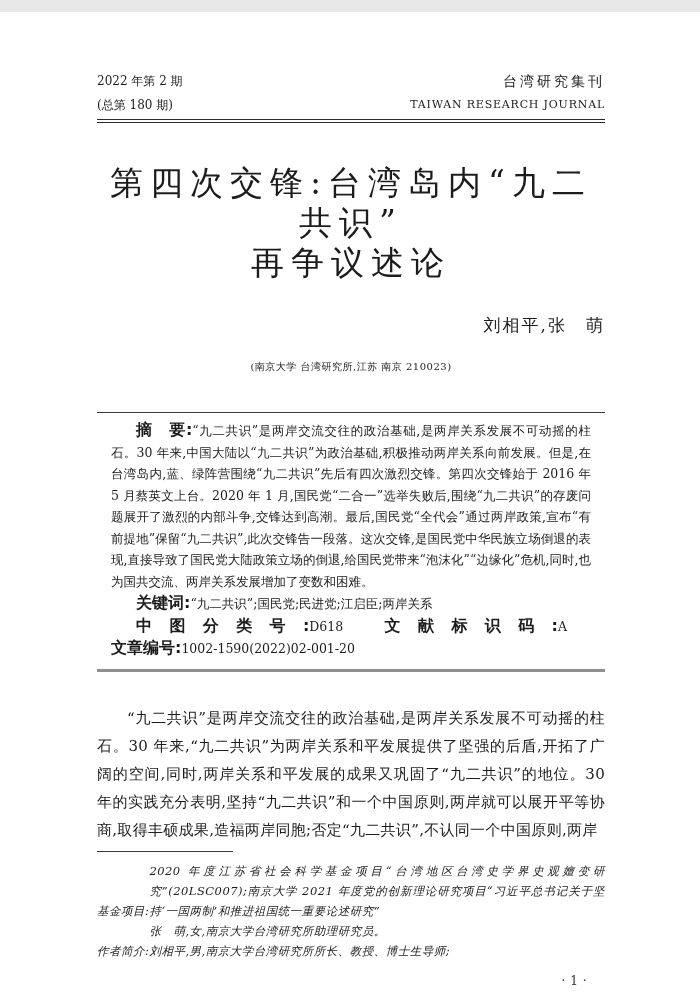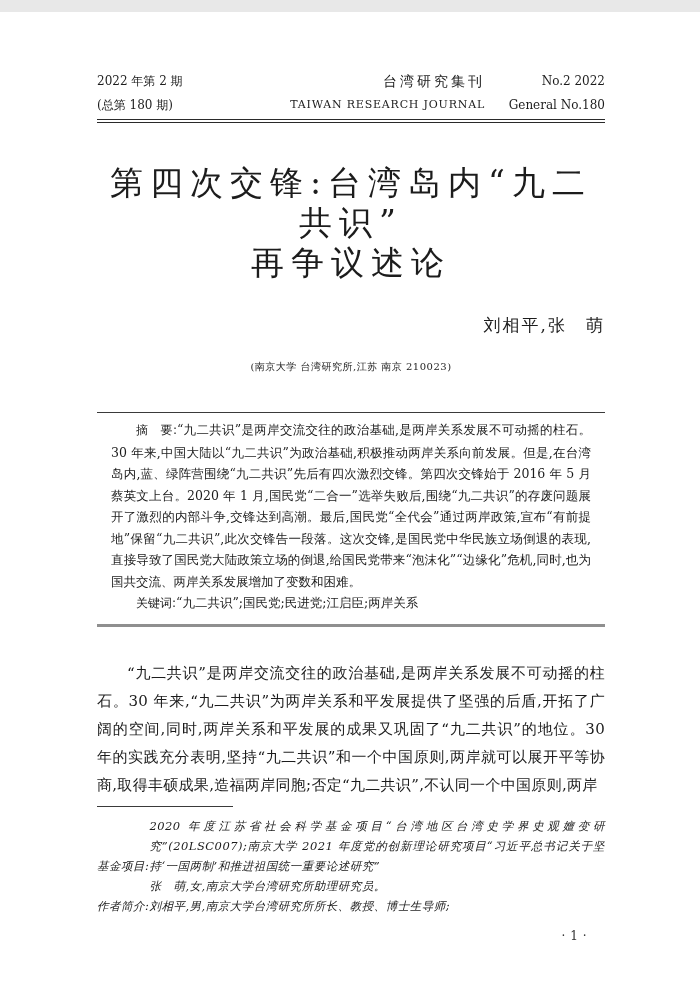--- a/index.html
+++ b/index.html
@@ -67,23 +67,23 @@
     border-top: 1.5px solid #3a3a3a;
   }
   .abstract-section {
     margin: 6px 14px 0 14px;
     font-size: 12.5px;
     line-height: 21.5px;
     text-align: justify;
   }
   .abstract-section p { text-indent: 2em; }
   .b-label {
-    font-weight: normal;
+    font-weight: bold;
     font-family: "DejaVu Sans", "Liberation Sans", sans-serif;
-    font-size: 12px;
+    font-size: 16px;
   }
   .clc-line .group { margin-right: 24px; white-space: nowrap; }
   .clc-line .group:last-child { margin-right: 0; }
   .abstract-divider-bottom {
     margin-top: 9px;
     height: 3px;
     background: #8f8f8f;
   }
 
   
@@ -131,39 +131,36 @@
 
     <div class="journal-header">
       <div class="jh-left">
         <div>2022 年第 2 期</div>
         <div>(总第 180 期)</div>
       </div>
       <div class="jh-center">
         <div class="journal-cn">台湾研究集刊</div>
         <div class="journal-en">TAIWAN RESEARCH JOURNAL</div>
       </div>
-      <div class="jh-right">
-        <div>No.2  2022</div>
-        <div>General No.180</div>
-      </div>
     </div>
     <div class="header-divider"></div>
 
     <div class="article-title">
       <div>第四次交锋:台湾岛内“九二共识”</div>
       <div>再争议述论</div>
     </div>
 
     <div class="authors">刘相平,张　萌</div>
     <div class="affiliation">(南京大学 台湾研究所,江苏 南京 210023)</div>
 
     <div class="abstract-divider-top"></div>
     <div class="abstract-section">
       <p><span class="b-label">摘　要:</span><span>“九二共识”是两岸交流交往的政治基础,是两岸关系发展不可动摇的柱石。30 年来,中国大陆以“九二共识”为政治基础,积极推动两岸关系向前发展。但是,在台湾岛内,蓝、绿阵营围绕“九二共识”先后有四次激烈交锋。第四次交锋始于 2016 年 5 月蔡英文上台。2020 年 1 月,国民党“二合一”选举失败后,围绕“九二共识”的存废问题展开了激烈的内部斗争,交锋达到高潮。最后,国民党“全代会”通过两岸政策,宣布“有前提地”保留“九二共识”,此次交锋告一段落。这次交锋,是国民党中华民族立场倒退的表现,直接导致了国民党大陆政策立场的倒退,给国民党带来“泡沫化”“边缘化”危机,同时,也为国共交流、两岸关系发展增加了变数和困难。</span></p>
       <p><span class="b-label">关键词:</span><span>“九二共识”;国民党;民进党;江启臣;两岸关系</span></p>
+      <p class="clc-line"><span class="group"><span class="b-label">中图分类号:</span><span>D618</span></span><span class="group"><span class="b-label">文献标识码:</span><span>A</span></span><span class="group"><span class="b-label">文章编号:</span><span>1002-1590(2022)02-001-20</span></span></p>
     </div>
     <div class="abstract-divider-bottom"></div>
 
     <p class="body-paragraph">“九二共识”是两岸交流交往的政治基础,是两岸关系发展不可动摇的柱石。30 年来,“九二共识”为两岸关系和平发展提供了坚强的后盾,开拓了广阔的空间,同时,两岸关系和平发展的成果又巩固了“九二共识”的地位。30 年的实践充分表明,坚持“九二共识”和一个中国原则,两岸就可以展开平等协商,取得丰硕成果,造福两岸同胞;否定“九二共识”,不认同一个中国原则,两岸</p>
 
     <div class="footnote-divider"></div>
     <div class="footnotes">
       <div class="fn-item">
         <span class="fn-label">基金项目:</span>
         <div class="fn-text">2020 年度江苏省社会科学基金项目“台湾地区台湾史学界史观嬗变研究”(20LSC007);南京大学 2021 年度党的创新理论研究项目“习近平总书记关于坚持‘一国两制’和推进祖国统一重要论述研究”</div>

